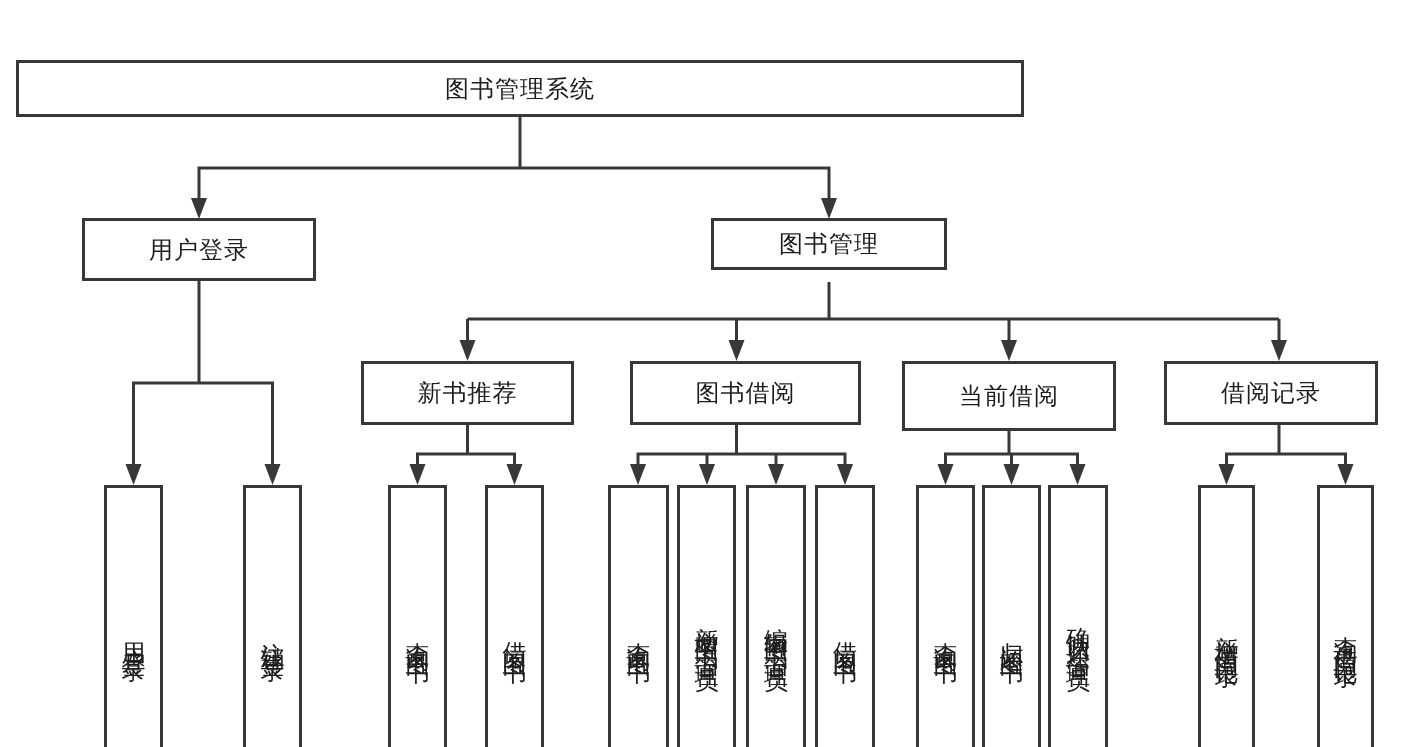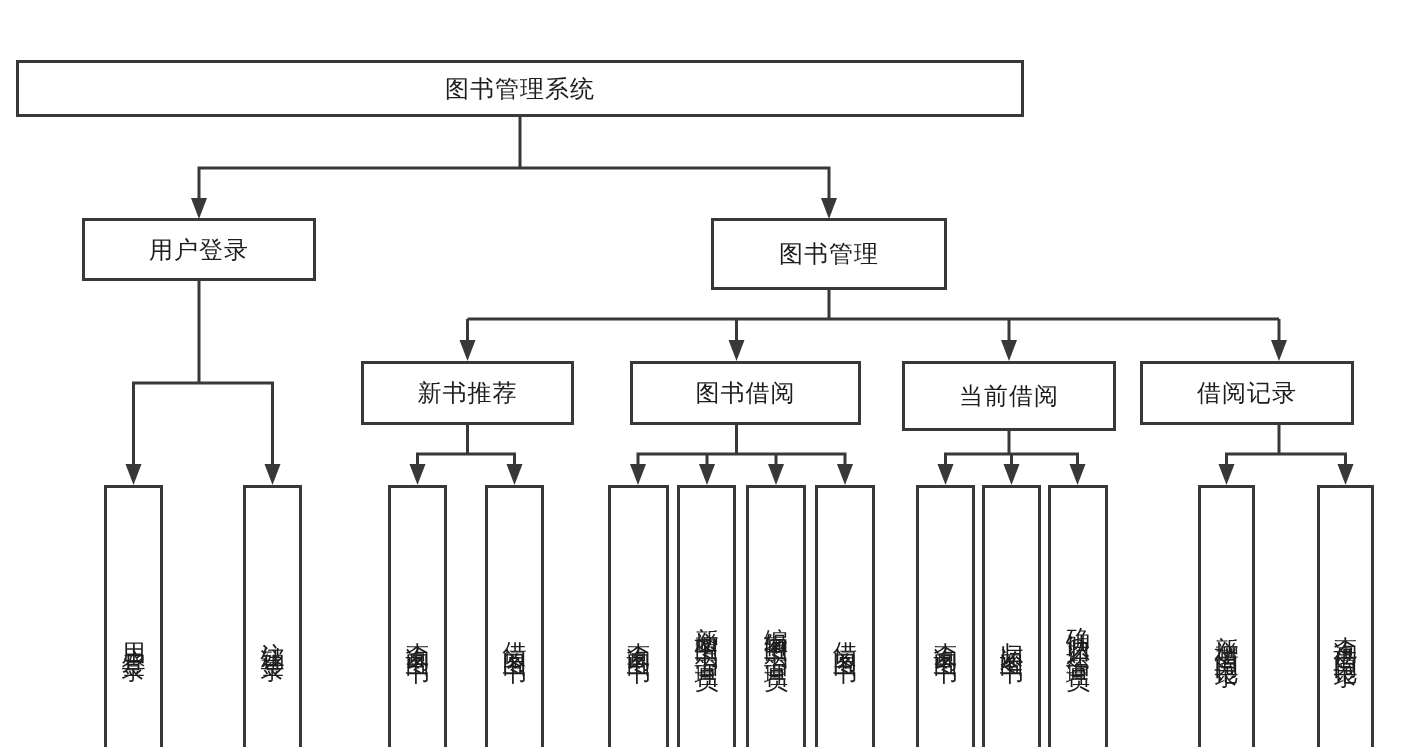--- a/index.html
+++ b/index.html
@@ -37,25 +37,25 @@
     writing-mode: vertical-rl;
     text-orientation: mixed;
     letter-spacing: 6px;
     font-size: 24px;
     line-height: 1;
     white-space: normal;
   }
   
   .n-root     { left: 16px;   top: 12px;  width: 1008px; height: 57px; }
   .n-login    { left: 82px;   top: 170px; width: 234px;  height: 63px; }
-  .n-mgmt     { left: 711px;  top: 170px; width: 236px;  height: 72px; }
+  .n-mgmt     { left: 711px;  top: 170px; width: 236px;  height: 52px; }
   .n-newrec   { left: 361px;  top: 313px; width: 213px;  height: 64px; text-align: right; }
   .n-borrow   { left: 630px;  top: 313px; width: 231px;  height: 64px; }
   .n-current  { left: 902px;  top: 313px; width: 214px;  height: 70px; }
-  .n-records  { left: 1140px; top: 313px; width: 214px;  height: 64px; }
+  .n-records  { left: 1164px; top: 313px; width: 214px;  height: 64px; }
   .leaf { top: 437px; height: 299px; }
   .l-a { left: 104px;  width: 59px; }
   .l-b { left: 243px;  width: 59px; }
   .l-c { left: 388px;  width: 59px; }
   .l-d { left: 485px;  width: 59px; }
   .l-e { left: 608px;  width: 61px; }
   .l-f { left: 677px;  width: 59px; }
   .l-g { left: 746px;  width: 60px; }
   .l-h { left: 815px;  width: 60px; }
   .l-i { left: 916px;  width: 59px; }

